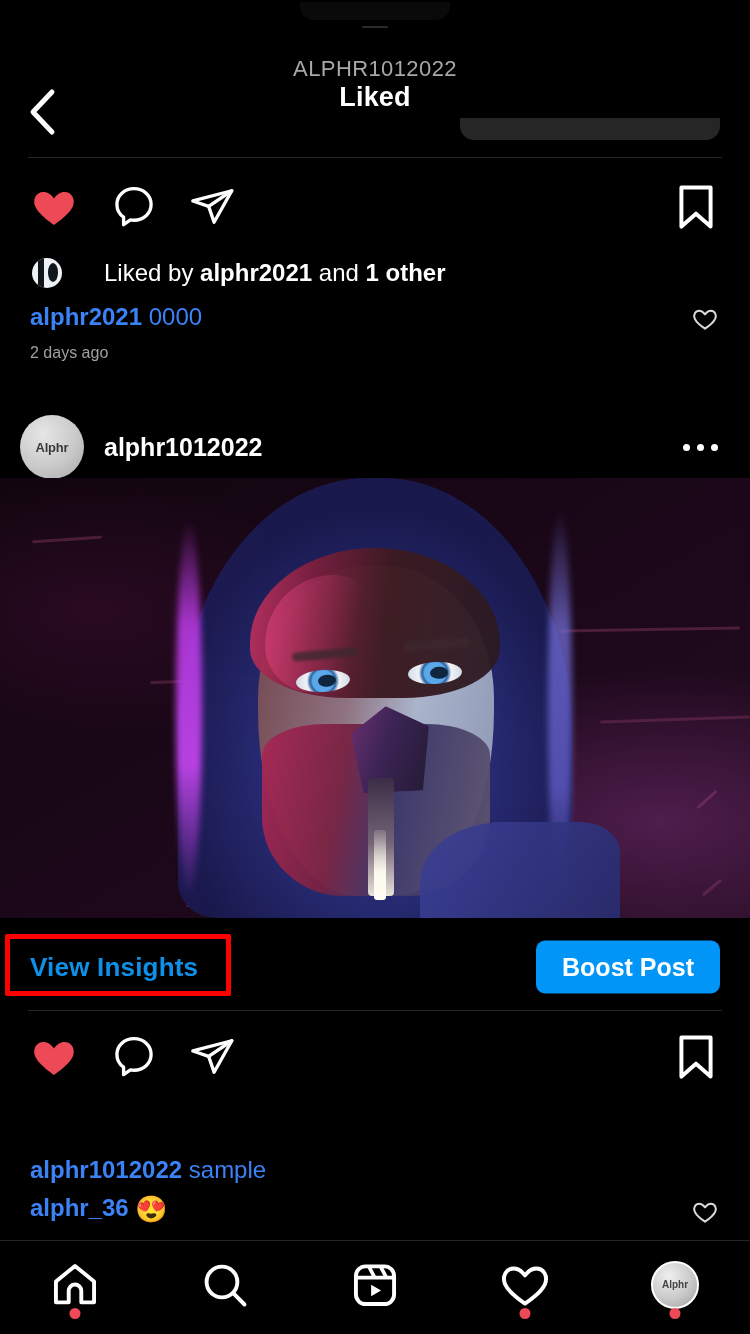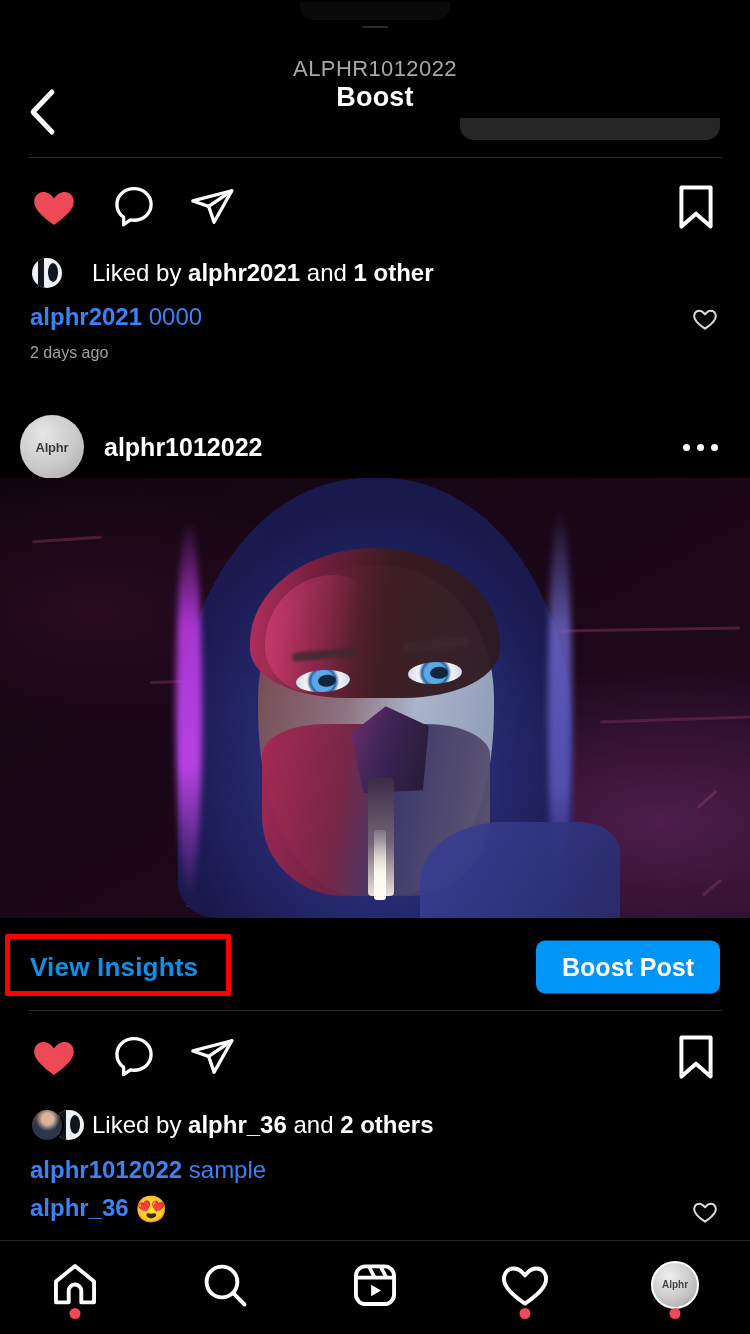--- a/index.html
+++ b/index.html
@@ -93,21 +93,21 @@
     background:#10161c; border-radius:50%;
   }
   .av-photo{
     width:100%; height:100%;
     background:
       radial-gradient(circle at 52% 30%, #d9b49c 0 22%, rgba(217,180,156,0) 46%),
       radial-gradient(circle at 50% 88%, #2b3550 0 40%, rgba(43,53,80,0) 70%),
       linear-gradient(160deg,#5e4a42 0%, #3a2f33 45%, #1b2133 100%);
   }
   .likedby-text{
-    font-size:24px; color:#fff; line-height:1;
+    margin-left:12px; font-size:24px; color:#fff; line-height:1;
     white-space:nowrap;
   }
   .likedby-text b{ font-weight:bold; }
 
   
   .textline{
     position:absolute; left:30px; font-size:24px; color:#3b82f6; line-height:1;
     white-space:nowrap;
   }
   .textline .uname{ font-weight:bold; }
@@ -298,21 +298,21 @@
 <div class="screen">
 
   <div class="notch-strip">
     <div class="notch-blob"></div>
     <div class="notch-dash"></div>
   </div>
 
   <div class="header">
     <div class="header-titles">
       <div class="header-sub">ALPHR1012022</div>
-      <div class="header-title">Boost</div>
+      <div class="header-title">Liked</div>
     </div>
     <div class="back-btn">
       <svg width="30" height="48" viewBox="0 0 30 48">
         <polyline points="25,4 6,24 25,44" fill="none" stroke="#fff" stroke-width="5" stroke-linecap="round" stroke-linejoin="round"></polyline>
       </svg>
     </div>
   </div>
 
   <div class="prev-post-img"></div>
   <div class="divider" style="top:157px;"></div>
@@ -426,33 +426,20 @@
         <path d="M10.4 11.7 21.5 4.2" fill="none" stroke="#fff" stroke-width="1.6" stroke-linecap="round"></path>
       </svg>
     </div>
     <div class="act act-save">
       <svg width="42" height="50" viewBox="0 0 20 24">
         <path d="M3 2.6h14v18.8l-7-6.2-7 6.2z" fill="none" stroke="#fff" stroke-width="1.9" stroke-linejoin="round"></path>
       </svg>
     </div>
   </div>
 
-  <div class="likedby" style="top:1102px;">
-    <div class="avstack">
-      <div class="av a1">
-          <div class="av-photo"></div>
-        </div>
-      <div class="av a2">
-          <div class="av-abstract"></div>
-        </div>
-    </div>
-    <div class="likedby-text">
-      <span>Liked by </span><b>alphr_36</b><span> and </span><b>2 others</b>
-    </div>
-  </div>
 
   <div class="textline" style="top:1158px;">
     <span class="uname">alphr1012022</span>
     <span class="body">sample</span>
   </div>
 
   <div class="textline" style="top:1196px;">
     <span class="uname">alphr_36</span>
     <span class="body emoji">😍</span>
   </div>

